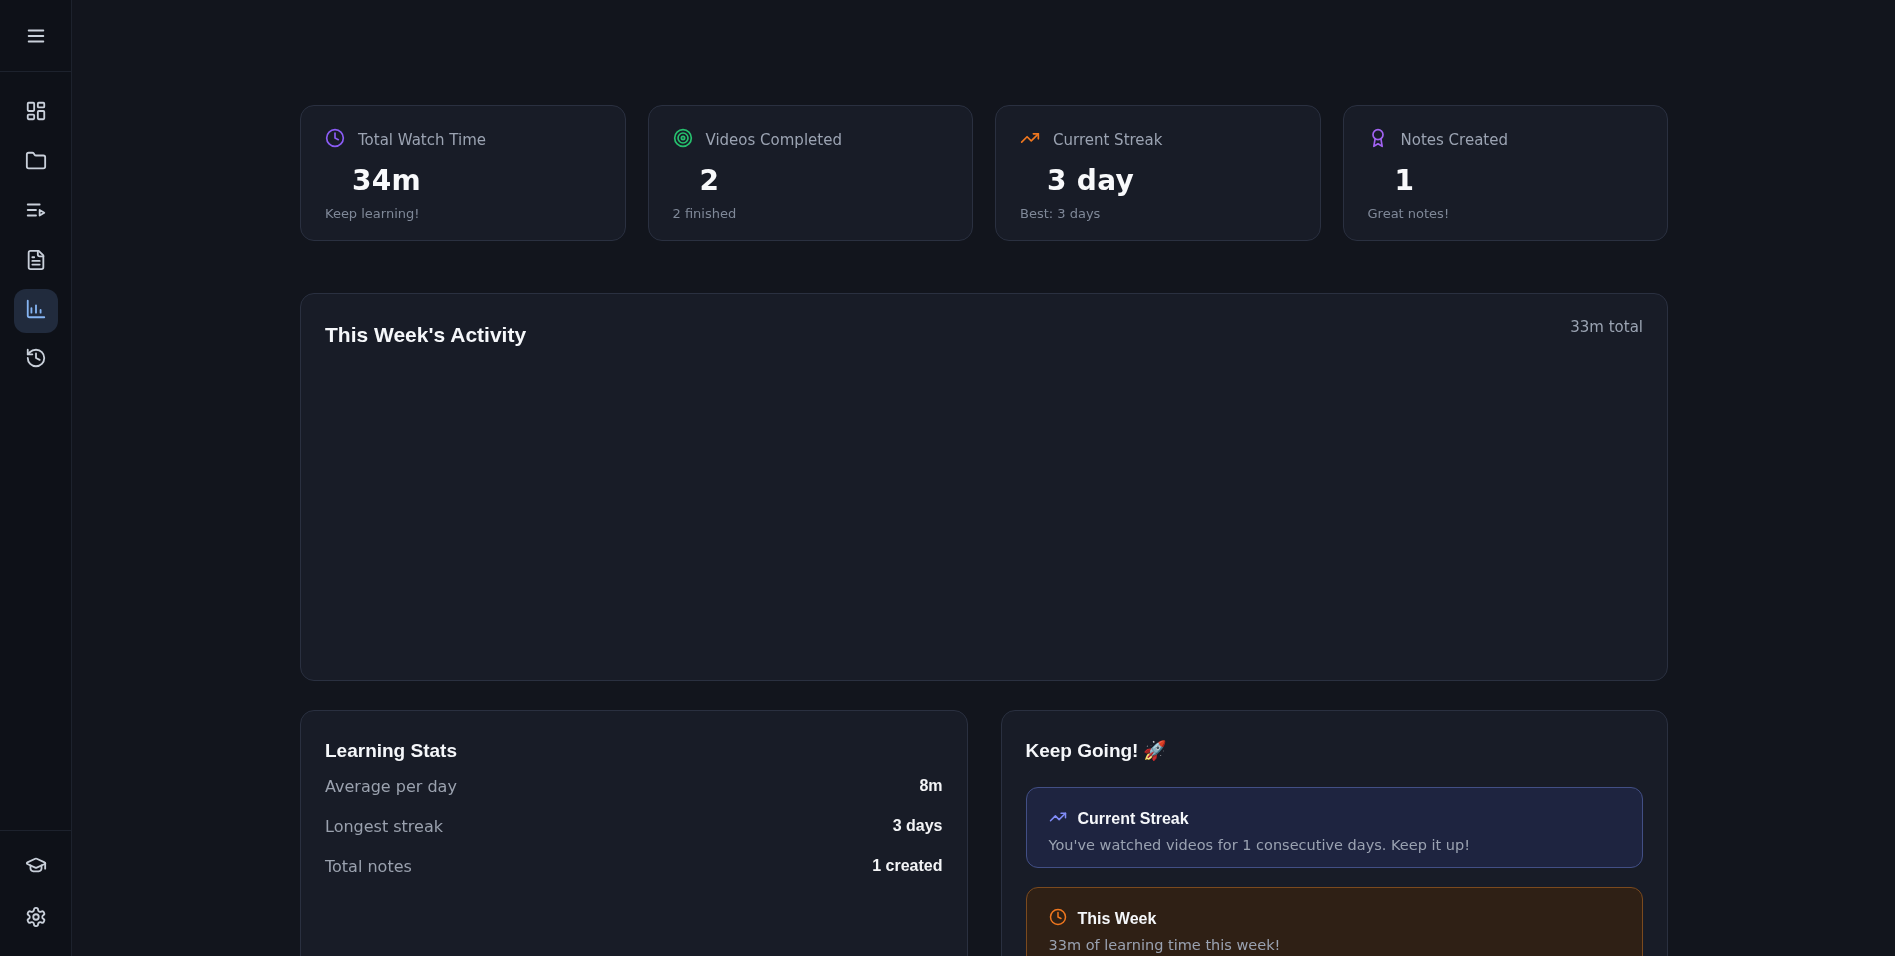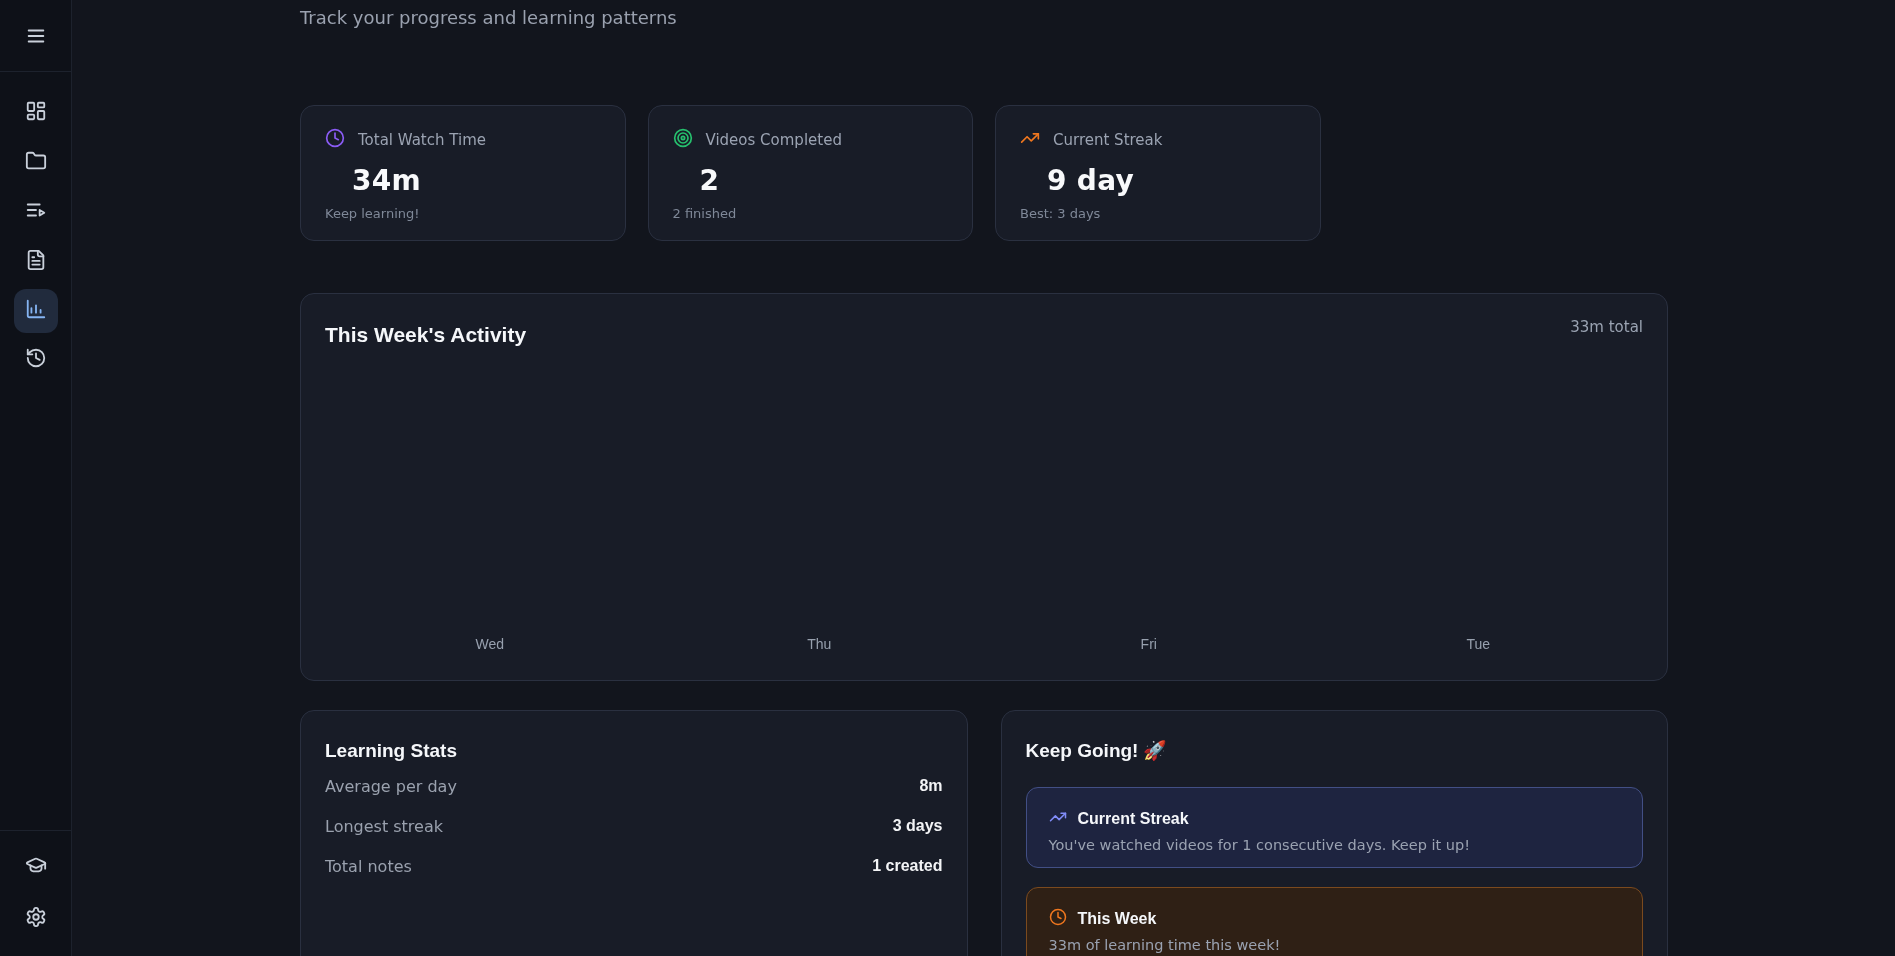--- a/index.html
+++ b/index.html
@@ -176,21 +176,20 @@
       <svg viewBox="0 0 24 24" fill="none" stroke="currentColor" stroke-width="2" stroke-linecap="round" stroke-linejoin="round">
           <path d="M12.22 2h-.44a2 2 0 0 0-2 2v.18a2 2 0 0 1-1 1.73l-.43.25a2 2 0 0 1-2 0l-.15-.08a2 2 0 0 0-2.73.73l-.22.38a2 2 0 0 0 .73 2.73l.15.1a2 2 0 0 1 1 1.72v.51a2 2 0 0 1-1 1.74l-.15.09a2 2 0 0 0-.73 2.73l.22.38a2 2 0 0 0 2.73.73l.15-.08a2 2 0 0 1 2 0l.43.25a2 2 0 0 1 1 1.73V20a2 2 0 0 0 2 2h.44a2 2 0 0 0 2-2v-.18a2 2 0 0 1 1-1.73l.43-.25a2 2 0 0 1 2 0l.15.08a2 2 0 0 0 2.73-.73l.22-.39a2 2 0 0 0-.73-2.73l-.15-.08a2 2 0 0 1-1-1.74v-.5a2 2 0 0 1 1-1.74l.15-.09a2 2 0 0 0 .73-2.73l-.22-.38a2 2 0 0 0-2.73-.73l-.15.08a2 2 0 0 1-2 0l-.43-.25a2 2 0 0 1-1-1.73V4a2 2 0 0 0-2-2z"></path>
           <circle cx="12" cy="12" r="3"></circle>
         </svg>
     </span>
   </div>
 </nav>
 
 <main class="content">
 
-  <div class="page-subtitle">Track your progress and learning patterns</div>
 
   <section class="stats-row">
     <div class="card stat-card">
       <div class="stat-head">
         <span class="ic-purple">
           <svg viewBox="0 0 24 24" fill="none" stroke="currentColor" stroke-width="2" stroke-linecap="round" stroke-linejoin="round">
               <circle cx="12" cy="12" r="10"></circle>
               <polyline points="12 6 12 12 16 14"></polyline>
             </svg>
         </span>
@@ -218,38 +217,45 @@
     <div class="card stat-card">
       <div class="stat-head">
         <span class="ic-orange">
           <svg viewBox="0 0 24 24" fill="none" stroke="currentColor" stroke-width="2" stroke-linecap="round" stroke-linejoin="round">
               <polyline points="22 7 13.5 15.5 8.5 10.5 2 17"></polyline>
               <polyline points="16 7 22 7 22 13"></polyline>
             </svg>
         </span>
         <span class="stat-label">Current Streak</span>
       </div>
-      <div class="stat-value">9 day</div>
+      <div class="stat-value">3 day</div>
       <div class="stat-sub">Best: 3 days</div>
     </div>
 
+    <div class="card stat-card">
+      <div class="stat-head">
+        <span class="ic-violet">
+          <svg viewBox="0 0 24 24" fill="none" stroke="currentColor" stroke-width="2" stroke-linecap="round" stroke-linejoin="round">
+              <circle cx="12" cy="8" r="6"></circle>
+              <path d="M15.48 12.89 17 22l-5-3-5 3 1.52-9.11"></path>
+            </svg>
+        </span>
+        <span class="stat-label">Notes Created</span>
+      </div>
+      <div class="stat-value">1</div>
+      <div class="stat-sub">Great notes!</div>
+    </div>
   </section>
 
   <section class="card chart-card">
     <div class="chart-header">
       <div class="chart-title">This Week's Activity</div>
       <div class="chart-total">33m total</div>
     </div>
     <div class="chart-plot"></div>
-    <div class="chart-days">
-      <span>Wed</span>
-      <span>Thu</span>
-      <span>Fri</span>
-      <span>Tue</span>
-    </div>
   </section>
 
   <section class="bottom-row">
 
     <div class="card bottom-card">
       <div class="section-title">Learning Stats</div>
       <div class="ls-rows">
         <div class="ls-row">
           <span class="ls-label">Average per day</span>
           <span class="ls-value">8m</span>

